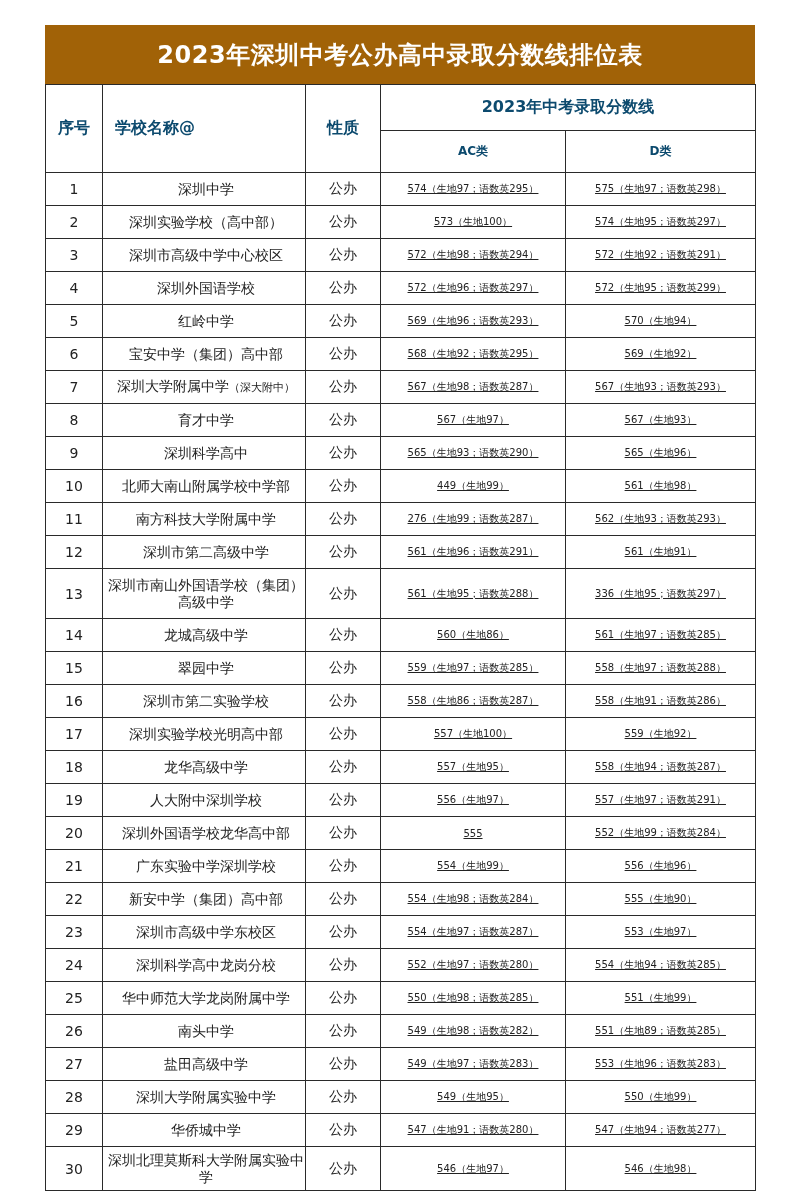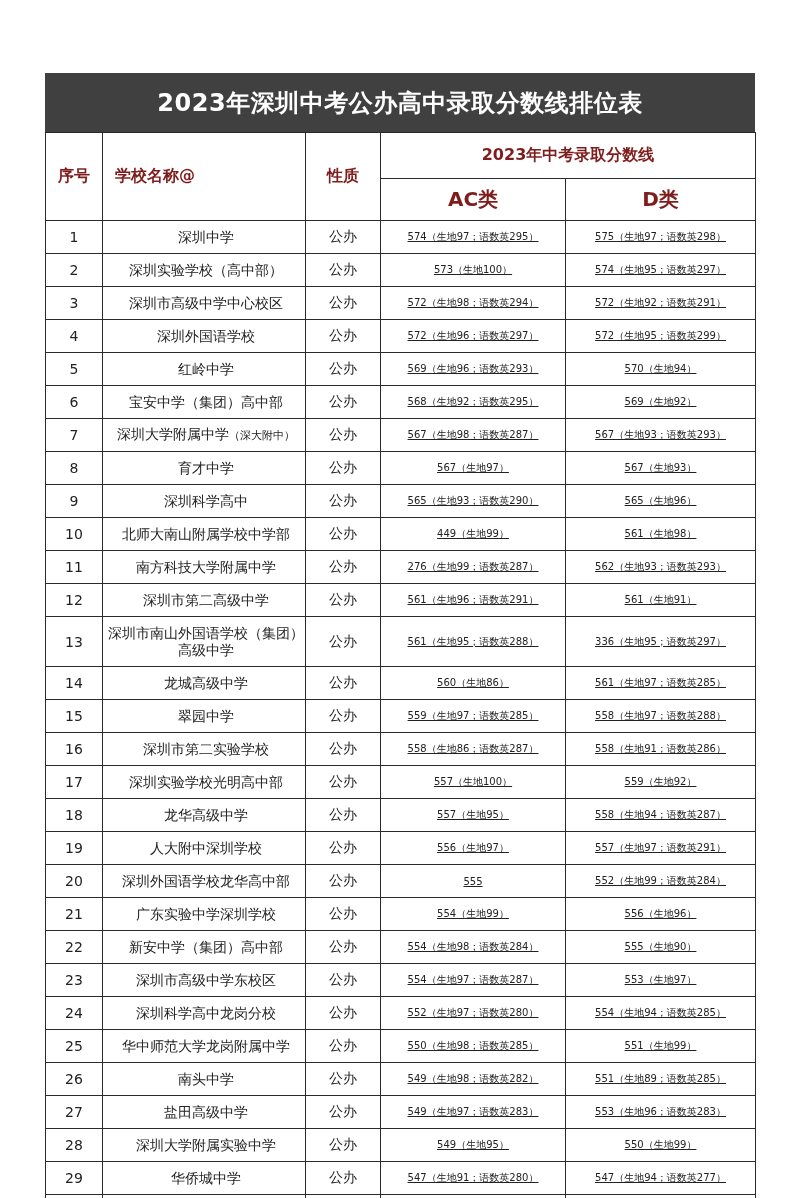--- a/index.html
+++ b/index.html
@@ -5,38 +5,38 @@
   html, body { margin: 0; padding: 0; background: #ffffff; }
   body { width: 800px; height: 1198px; position: relative; overflow: hidden;
          font-family: "DejaVu Sans", "Liberation Sans", sans-serif; color: #222; }
   .sheet { position: absolute; left: 45px; top: 25px; width: 710px; }
   .title-bar { height: 59px; background: #2f5a8c; color: #ffffff; display: flex;
                align-items: center; justify-content: center; font-size: 24px; font-weight: bold;
                letter-spacing: 0.5px; }
   table { border-collapse: collapse; width: 710px; table-layout: fixed; }
   td, th { border: 1px solid #2a2a2a; padding: 0; text-align: center; vertical-align: middle;
            font-size: 14px; }
-  th { color: #7f1d1d; font-weight: bold; font-size: 16px; background: #ffffff; }
-  th.sub { font-size: 20px; }
+  th { color: #0c4a6e; font-weight: bold; font-size: 16px; background: #ffffff; }
+  th.sub { font-size: 12px; }
   tr.h1 th { height: 45px; }
   tr.h2 th { height: 41px; }
   tr.row td { height: 32px; }
   tr.row.tall td { height: 49px; }
   tr.row.tall2 td { height: 43px; }
   td.name { text-align: center; padding-left: 4px; line-height: 17px; }
   td.name .small { font-size: 11px; margin-top: 40px; }
   td.idx { font-size: 14px; }
   td.score { font-size: 10px; white-space: nowrap; text-decoration: underline; }
   th.name-h { text-align: left; padding-left: 12px; }
 </style>
 </head>
 <body>
 
 <div class="sheet">
-  <div class="title-bar" style="background: #404040; margin-top: 48px;">2023年深圳中考公办高中录取分数线排位表</div>
+  <div class="title-bar" style="background: #a16207;">2023年深圳中考公办高中录取分数线排位表</div>
   <table>
     <colgroup>
       <col style="width:57px">
       <col style="width:203px">
       <col style="width:75px">
       <col style="width:185px">
       <col style="width:190px">
     </colgroup>
     <thead>
       <tr class="h1">

